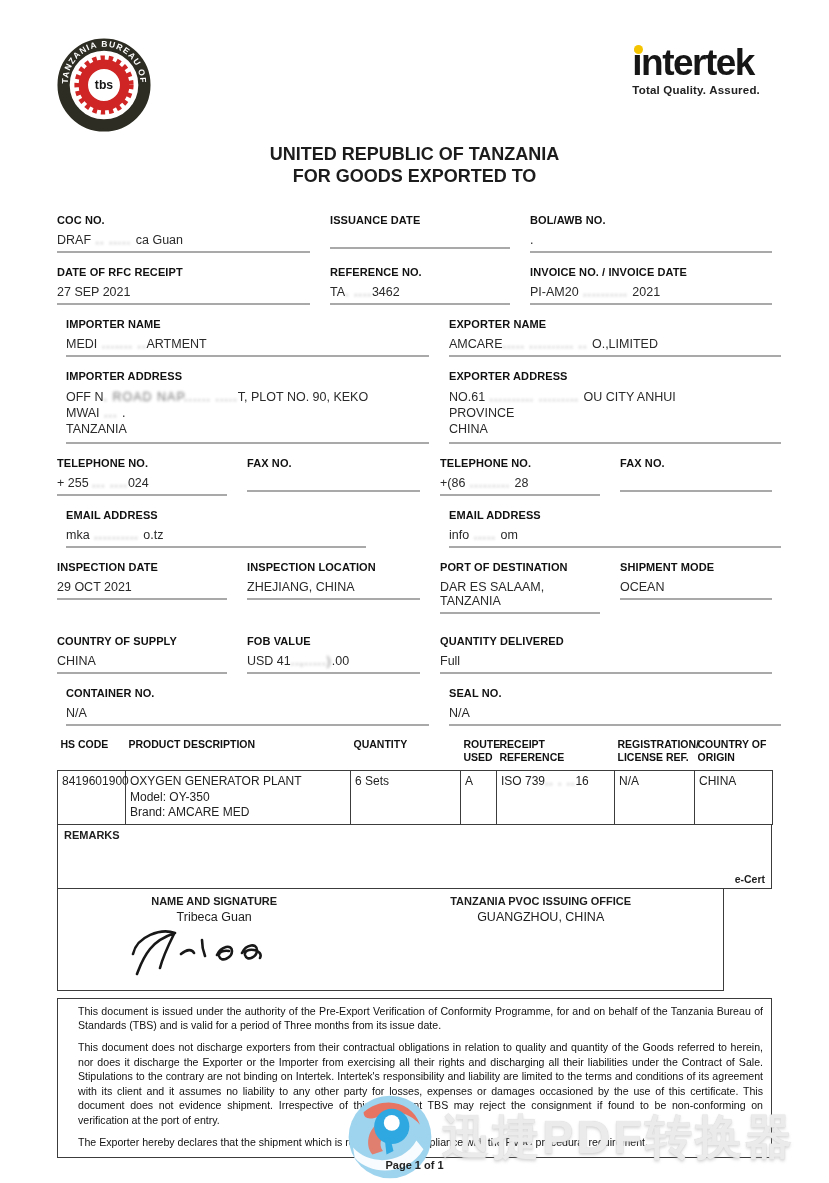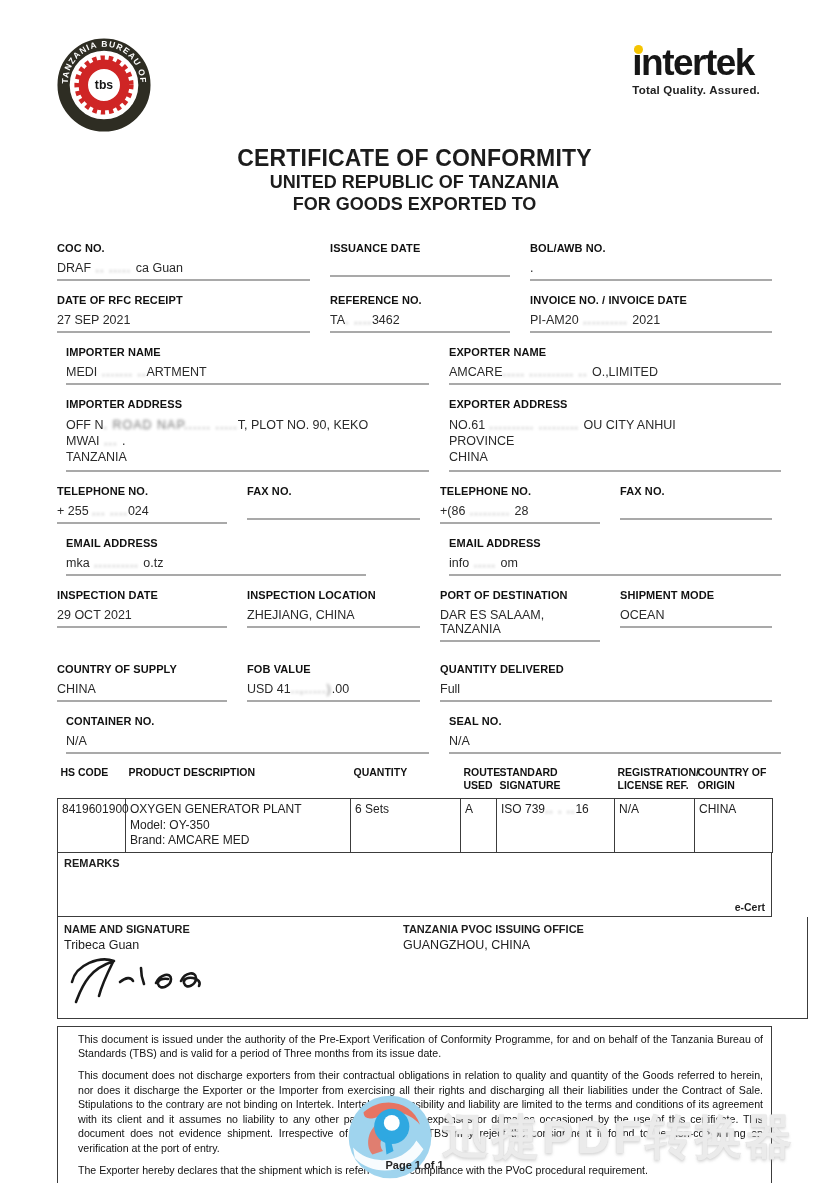--- a/index.html
+++ b/index.html
@@ -40,21 +40,21 @@
   
   table.goods { width:715px; border-collapse:collapse; table-layout:fixed; margin-top:2px; }
   table.goods th { font-size:10.5px; font-weight:800; text-align:left; vertical-align:top; padding:4px 3px 6px 3px; color:#111; line-height:1.25; }
   table.goods td { border:1.5px solid #3c3c3c; font-size:12px; vertical-align:top; padding:3px 4px; line-height:1.3; color:#222; }
   .c-hs{width:68px;} .c-desc{width:225px;} .c-qty{width:110px;} .c-route{width:36px;} .c-std{width:118px;} .c-reg{width:80px;} .c-org{width:78px;}
 
   
   .remarks-box { width:715px; border:1.5px solid #3c3c3c; border-top:none; height:64px; position:relative; padding:4px 6px; }
   .remarks-label { font-size:11px; font-weight:800; }
   .ecert { position:absolute; right:6px; bottom:3px; font-size:10.5px; font-weight:800; }
-  .sig-box { width:751px; border:1.5px solid #3c3c3c; border-top:none; height:102px; display:flex; padding:5px 6px; }
+  .sig-box { width:667px; border:1.5px solid #3c3c3c; border-top:none; height:102px; display:flex; padding:5px 6px;text-align:center; }
   .sig-left { width:46%; }
   .sig-right { width:54%; }
   .sig-label { font-size:11px; font-weight:800; line-height:1.4; }
   .sig-name { font-size:12.5px; margin-top:1px; }
   .sig-script { margin-top:2px; margin-left:4px; }
 
   
   .legal-box { width:715px; border:1.5px solid #3c3c3c; margin-top:7px; padding:5px 8px 6px 20px; }
   .legal-box p { font-size:10.6px; line-height:1.38; color:#111; margin-bottom:7px; text-align:justify; }
   .legal-box p:last-child { margin-bottom:2px; }
@@ -92,21 +92,20 @@
 
       <div class="intertek-wrap">
         <div class="intertek-word">
           <span class="idot"></span><span>intertek</span>
         </div>
         <div class="intertek-tag">Total Quality. Assured.</div>
       </div>
     </div>
 
     <div class="title">
-      <div class="t1">CERTIFICATE OF CONFORMITY</div>
       <div class="t2">UNITED REPUBLIC OF TANZANIA</div>
       <div class="t2">FOR GOODS EXPORTED TO</div>
     </div>
 
     <div class="form">
 
       <div class="grid cols-3a">
         <div class="fld">
           <div class="flabel">COC NO.</div>
           <div class="fvalue"><span>DRAF</span><span class="redact"> .. ..... </span><span>ca Guan</span></div>
@@ -251,21 +250,21 @@
           <col class="c-std">
           <col class="c-reg">
           <col class="c-org">
       </colgroup>
       <thead>
         <tr>
           <th>HS CODE</th>
           <th>PRODUCT DESCRIPTION</th>
           <th>QUANTITY</th>
           <th>ROUTE USED</th>
-          <th>STANDARD SIGNATURE</th>
+          <th>RECEIPT REFERENCE</th>
           <th>REGISTRATION/ LICENSE REF.</th>
           <th>COUNTRY OF ORIGIN</th>
         </tr>
       </thead>
       <tbody>
         <tr>
           <td>8419601900</td>
           <td>
             <div>OXYGEN GENERATOR PLANT</div>
             <div>Model: OY-350</div>

